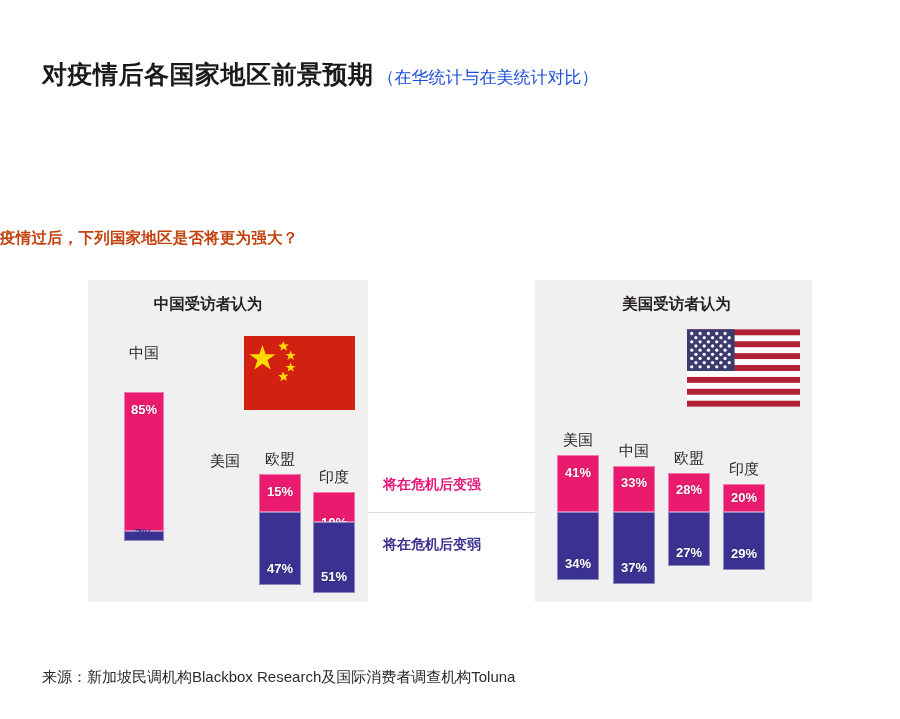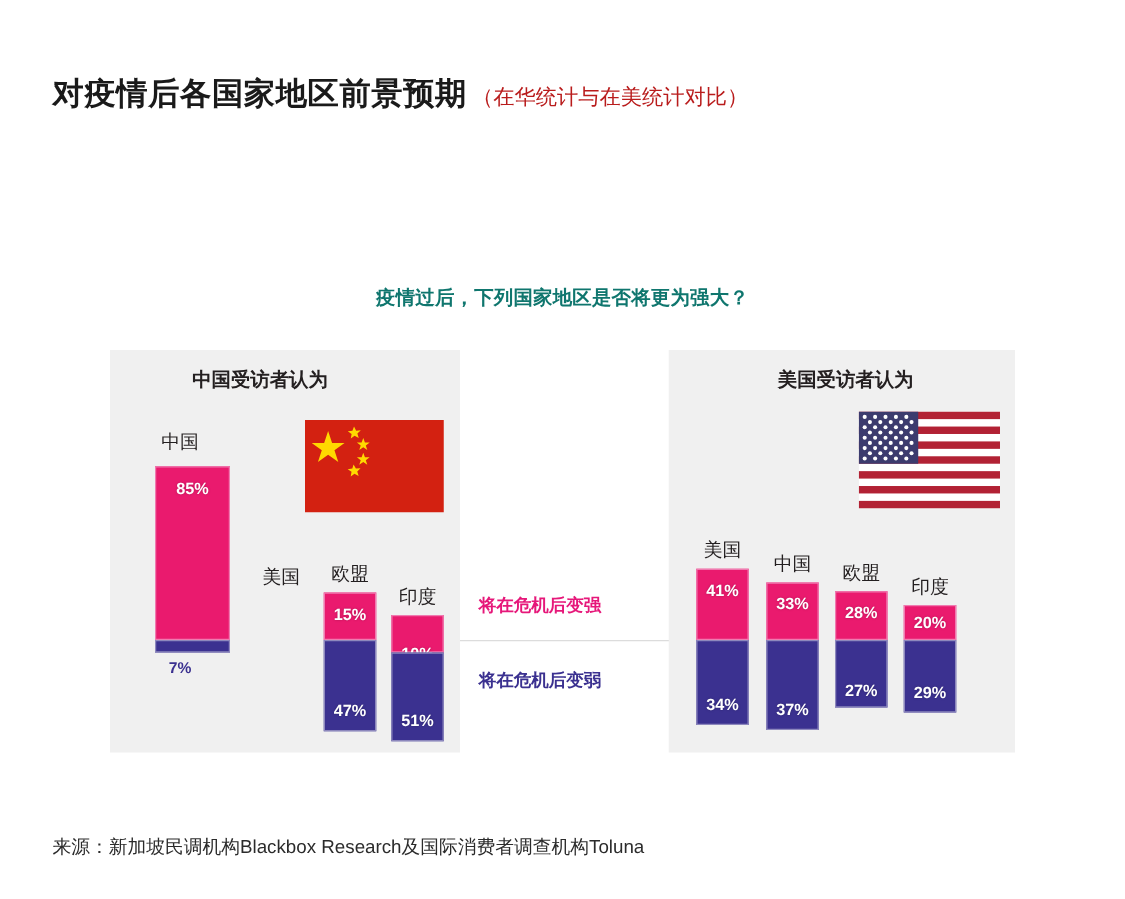--- a/index.html
+++ b/index.html
@@ -12,27 +12,27 @@
     position:relative;
     overflow:hidden;
   }
 
   
   #header { position:absolute; left:42px; top:58px; width:820px; }
   #title-row { display:flex; align-items:baseline; }
   #main-title {
     font-size:25px; font-weight:bold; letter-spacing:.5px; color:#1a1a1a;
   }
-  #title-note { font-size:17px; color:#b91c1c; margin-left:4px; white-space:nowrap; }
+  #title-note { font-size:17px; color:#1d4ed8; margin-left:4px; white-space:nowrap; }
   #subtitle { margin-top:13px; color:#e6187a; font-weight:bold; font-size:17.5px; line-height:1.62; }
 
   
   #question {
     position:absolute; left:0; top:228px; width:900px;
-    text-align:center; font-size:15.5px; font-weight:bold; color:#0f766e;
+    font-size:15.5px; font-weight:bold; color:#c2410c;
     letter-spacing:.2px;
   }
 
   
   #chart { position:absolute; left:0; top:0; width:900px; height:719px; }
 
   .panel { position:absolute; background:#f0f0f0; }
   #panel-left  { left:88px;  top:280px; width:280px; height:322px; }
   #panel-right { left:535px; top:280px; width:277px; height:322px; }
 
@@ -109,21 +109,21 @@
     <rect width="30" height="20" fill="#d32111"></rect>
     <g fill="#ffd900">
       <polygon points="5,2.4 5.86,4.95 8.55,4.95 6.37,6.52 7.2,9.07 5,7.5 2.8,9.07 3.63,6.52 1.45,4.95 4.14,4.95"></polygon>
       <polygon points="10.6,1.4 11.06,2.33 12.07,2.22 11.33,2.92 11.62,3.9 10.72,3.4 9.9,4.02 10.08,3.01 9.24,2.44 10.25,2.32"></polygon>
       <polygon points="12.6,3.9 12.96,4.88 13.98,4.88 13.15,5.49 13.47,6.46 12.6,5.87 11.73,6.46 12.05,5.49 11.22,4.88 12.24,4.88"></polygon>
       <polygon points="12.6,7.1 12.96,8.08 13.98,8.08 13.15,8.69 13.47,9.66 12.6,9.07 11.73,9.66 12.05,8.69 11.22,8.08 12.24,8.08"></polygon>
       <polygon points="10.5,9.6 11.0,10.5 12.0,10.42 11.3,11.12 11.6,12.1 10.7,11.6 9.88,12.2 10.06,11.2 9.22,10.63 10.23,10.5"></polygon>
     </g>
   </svg>
 
-  <div class="bar" style="left:124px; top:373px; width:60px; height:149px;">
+  <div class="bar" style="left:124px; top:392px; width:40px; height:149px;">
     <div class="seg pos" style="top:0; height:139px;"></div>
     <div class="seg-label" style="top:10px;">85%</div>
     <div class="seg neg" style="top:139px; height:10px;"></div>
   </div>
   <div class="cat-label" style="left:114px; top:344px; width:60px;">中国</div>
   <div class="out-label" style="left:114px; top:527px; width:60px;">7%</div>
 
   <div class="cat-label" style="left:195px; top:452px; width:60px;">美国</div>
 
   <div class="bar" style="left:259px; top:474px; width:42px; height:131px;">

